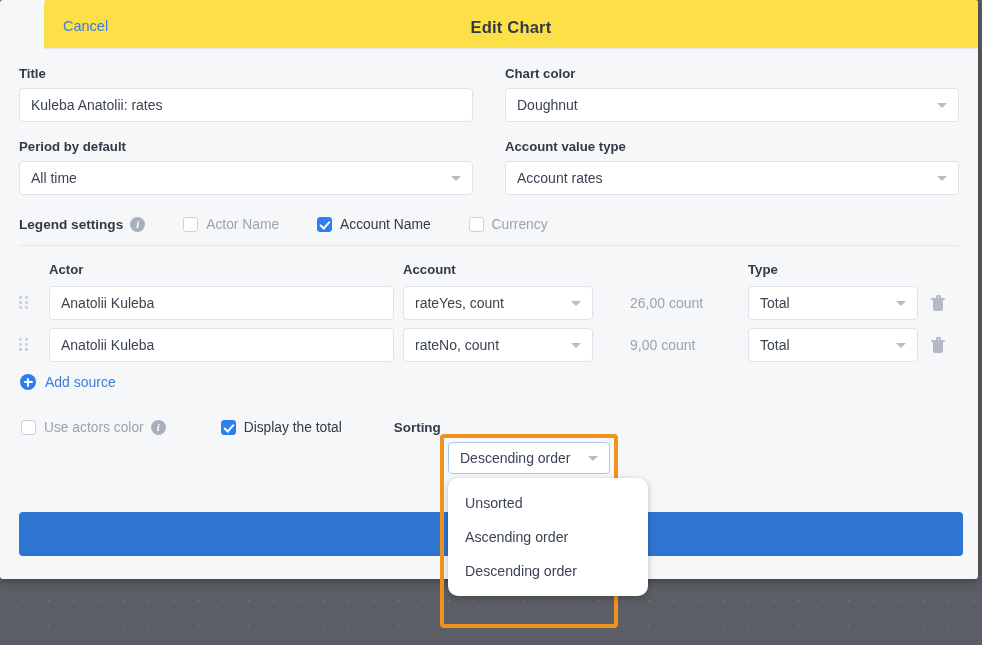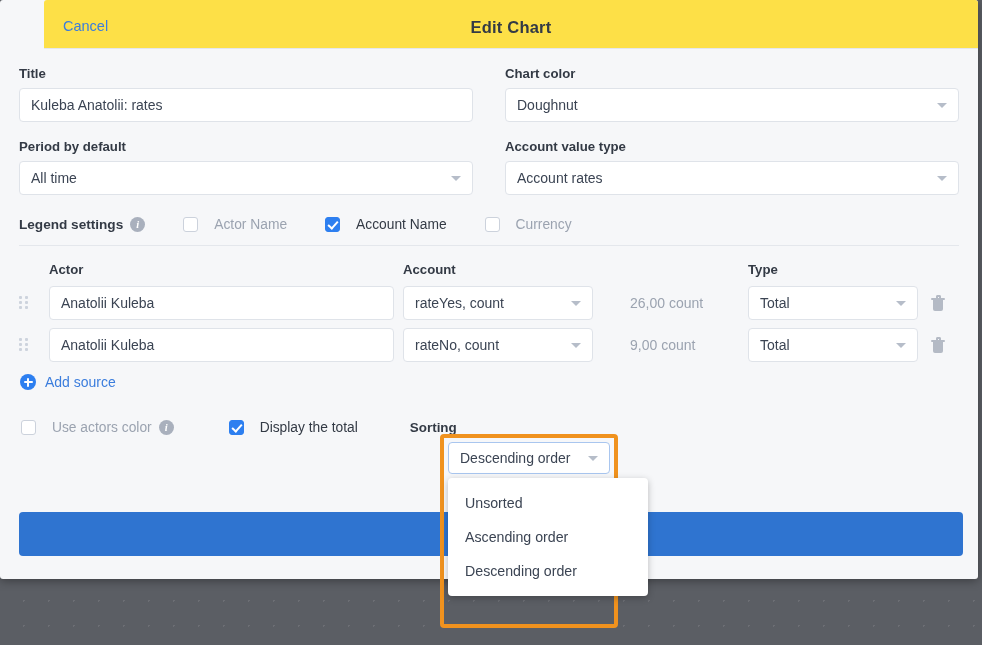--- a/index.html
+++ b/index.html
@@ -127,21 +127,20 @@
     text-align: center;
     margin-left: 7px;
     font-family: "Liberation Serif", serif;
     flex: none;
   }
 
   .cb-item {
     display: flex;
     align-items: center;
     cursor: pointer;
-    gap: 8px;
   }
   .cb-item.legend-cb { margin-left: 38px; }
 
   .cbox {
     width: 15px; height: 15px;
     border: 1.5px solid #ccd2dc;
     border-radius: 3px;
     background: #fff;
     flex: none;
     position: relative;
@@ -313,21 +312,21 @@
     font-size: 14px;
     color: #3b4453;
     cursor: pointer;
   }
   .dropdown-menu {
     position: absolute;
     left: 4px;
     top: 40px;
     width: 200px;
     background: #fff;
-    border-radius: 4px;
+    border-radius: 10px;
     box-shadow: 0 2px 7px rgba(0,0,0,0.25);
     padding: 8px 0;
   }
   .dd-item {
     padding: 9px 17px;
     font-size: 14.2px;
     color: #3b4453;
     cursor: pointer;
     white-space: nowrap;
   }

